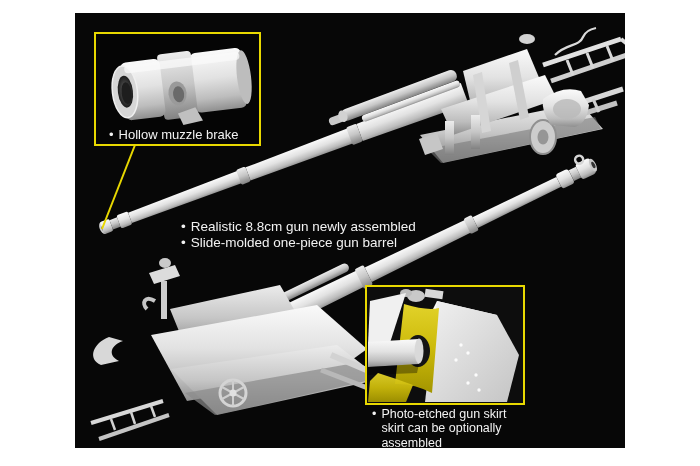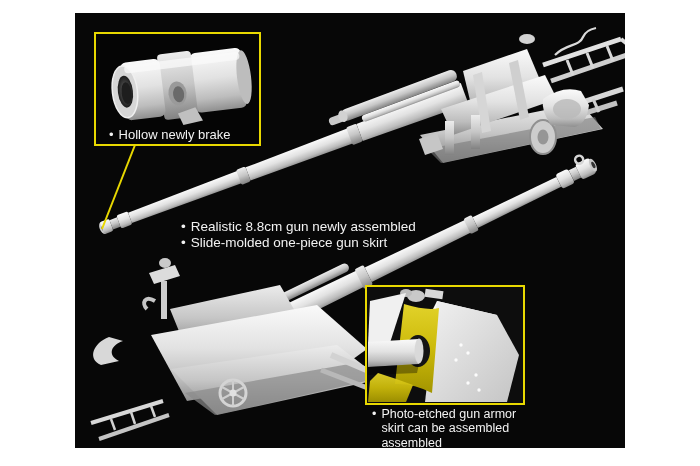--- a/index.html
+++ b/index.html
@@ -189,33 +189,33 @@
           <ellipse cx="344" cy="338" rx="4.5" ry="12.5" fill="#d9d9d9"></ellipse>
           <polygon points="293,354 344,351 342,360 293,362" fill="#000" opacity="0.35"></polygon>
 
           <path d="M303 360 Q322 366 338 372 L331 389 L293 389 L295 368 Z" fill="url(#yG)" opacity="0.95"></path>
         </g>
       </g>
     </svg>
 
     <div class="caption cap-muzzle">
       <span class="bullet">•</span>
-      <span class="text">Hollow newly brake</span>
+      <span class="text">Hollow muzzle brake</span>
     </div>
 
     <div class="notes">
       <div class="note-line">
         <span class="bullet">•</span>
         <span>Realistic 8.8cm gun newly assembled</span>
       </div>
       <div class="note-line">
         <span class="bullet">•</span>
-        <span>Slide-molded one-piece gun skirt</span>
+        <span>Slide-molded one-piece gun barrel</span>
       </div>
     </div>
 
     <div class="caption cap-armor">
       <span class="bullet">•</span>
-      <span class="text">Photo-etched gun armor skirt can be assembled assembled</span>
+      <span class="text">Photo-etched gun skirt skirt can be optionally assembled</span>
     </div>
 
   </div>
 </div>
 
 </body></html>

